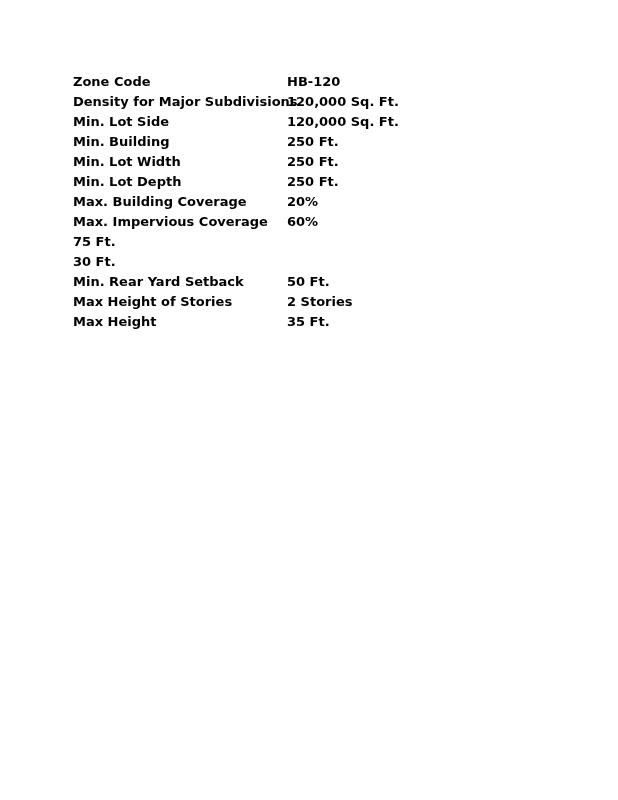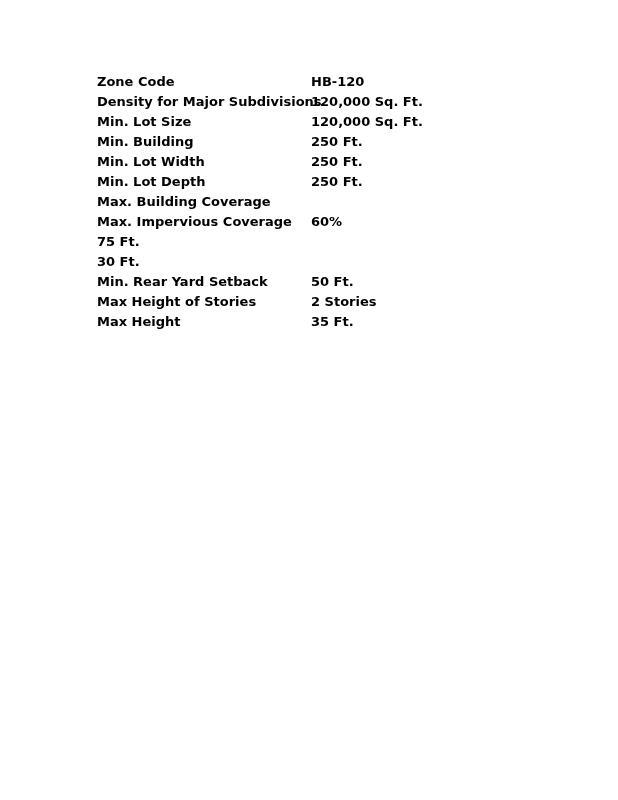--- a/index.html
+++ b/index.html
@@ -25,55 +25,55 @@
     grid-template-columns: 214px auto;
     line-height: 20px;
     font-size: 13px;
     font-weight: bold;
     color: #000000;
     white-space: nowrap;
   }
   .zoning-row .label,
   .zoning-row .value {
     display: block;
-    margin-left: 24px;
   }
 </style>
 </head>
 <body>
 
 <div class="page">
   <div class="zoning-table">
 
     <div class="zoning-row">
       <span class="label">Zone Code</span>
       <span class="value">HB-120</span>
     </div>
     <div class="zoning-row">
       <span class="label">Density for Major Subdivisions</span>
       <span class="value">120,000 Sq. Ft.</span>
     </div>
     <div class="zoning-row">
-      <span class="label">Min. Lot Size</span>
+      <span class="label">Min. Lot Side</span>
       <span class="value">120,000 Sq. Ft.</span>
     </div>
     <div class="zoning-row">
       <span class="label">Min. Building</span>
       <span class="value">250 Ft.</span>
     </div>
     <div class="zoning-row">
       <span class="label">Min. Lot Width</span>
       <span class="value">250 Ft.</span>
     </div>
     <div class="zoning-row">
       <span class="label">Min. Lot Depth</span>
       <span class="value">250 Ft.</span>
     </div>
     <div class="zoning-row">
       <span class="label">Max. Building Coverage</span>
+      <span class="value">20%</span>
     </div>
     <div class="zoning-row">
       <span class="label">Max. Impervious Coverage</span>
       <span class="value">60%</span>
     </div>
     <div class="zoning-row">
       <span class="value">75 Ft.</span>
     </div>
     <div class="zoning-row">
       <span class="value">30 Ft.</span>

